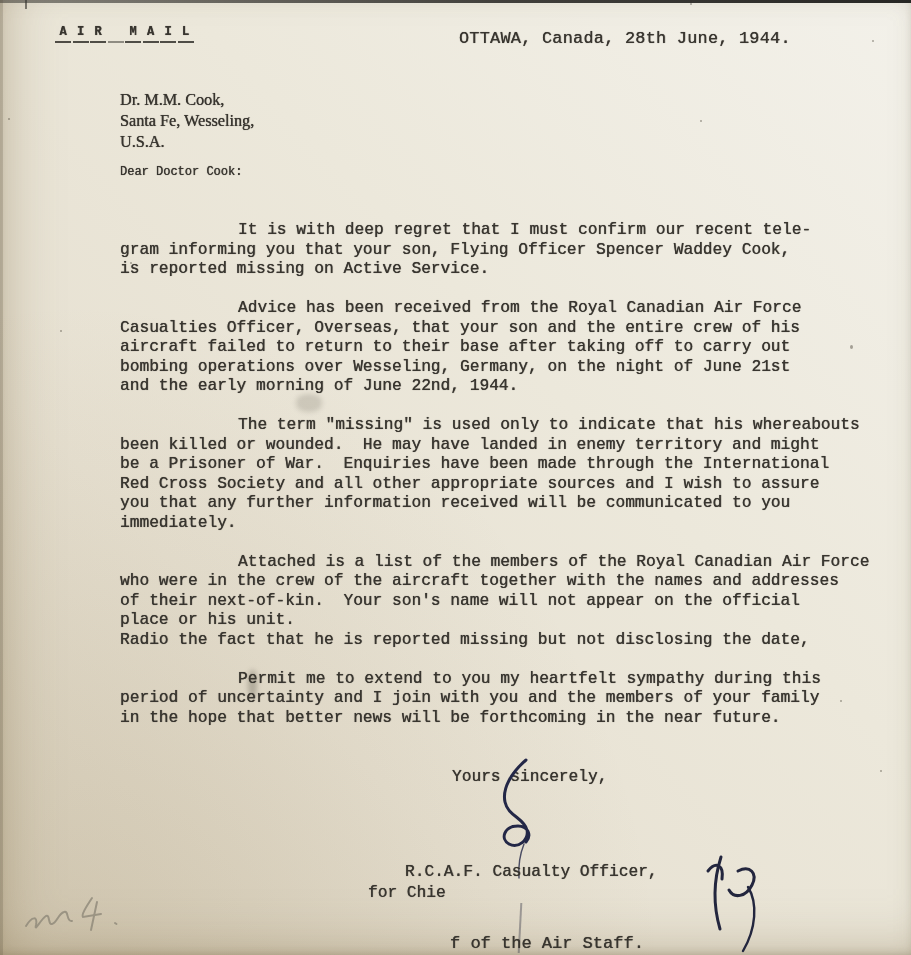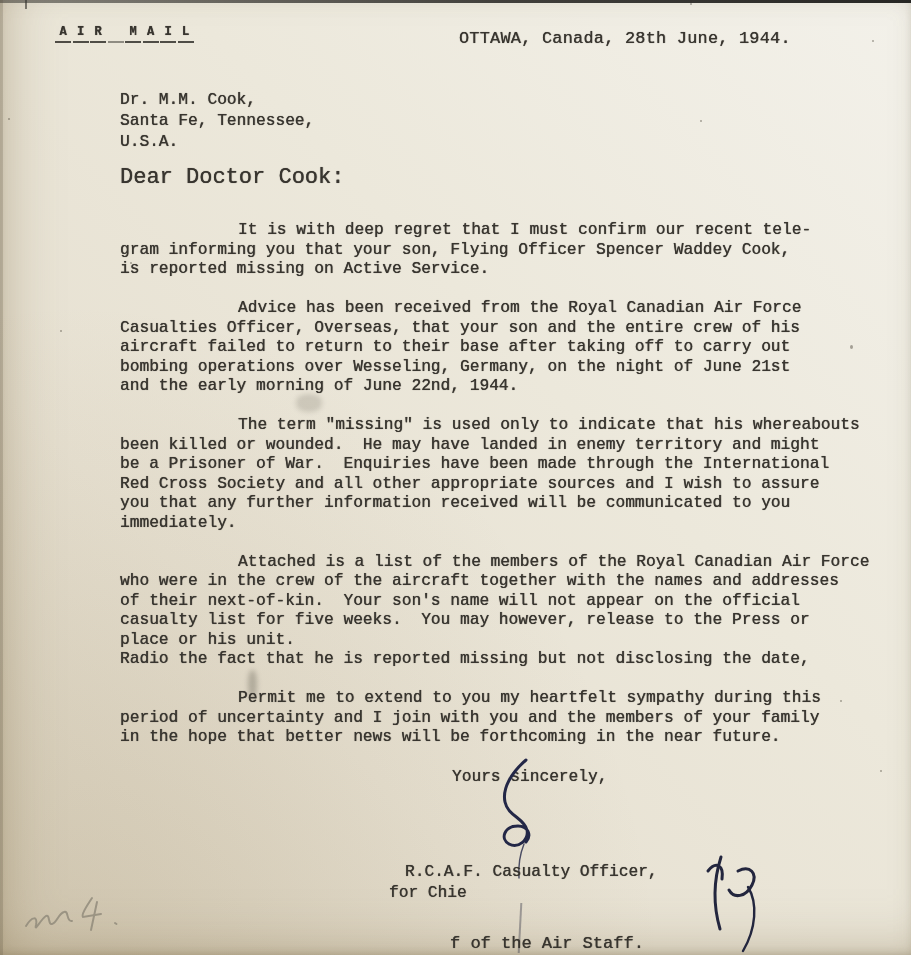--- a/index.html
+++ b/index.html
@@ -12,31 +12,31 @@
     font-family:"Liberation Mono","DejaVu Sans Mono",monospace;
   }
   .vignette{position:absolute;inset:0;pointer-events:none;
     background:radial-gradient(ellipse at 8% 108%, rgba(140,118,78,.20), transparent 50%);}
   .type{color:var(--ink,#38352f);
     text-shadow:0 0 .7px rgba(56,53,47,.95), .6px .4px 0 rgba(56,53,47,.28);}
   .line{white-space:pre;height:19.5px;line-height:19.5px;font-size:16.2px;}
   .para{margin-bottom:19.5px;margin-top:15px;}
   .para .line.first{padding-left:118px;}
   .letter-body{position:absolute;left:120px;top:206px;width:740px;}
-  .recipient{position:absolute;left:120px;top:90px;}
+  .recipient{position:absolute;left:120px;top:90px;font-family:Liberation Serif, serif;}
   .recipient .line{height:21px;line-height:21px;}
-  .salutation{position:absolute;left:120px;top:165px;font-size:22px;white-space:pre;}
+  .salutation{position:absolute;left:120px;top:165px;font-size:12px;white-space:pre;}
   .dateline{position:absolute;left:459px;top:29px;font-size:16.8px;letter-spacing:.3px;white-space:pre;}
   .airmail{position:absolute;left:55px;top:25px;font-weight:bold;font-size:12px;}
   .am-letter{display:inline-block;width:16px;text-align:center;
     border-bottom:2.5px solid rgba(52,49,44,.85);padding-bottom:2px;margin-right:1.5px;}
   .am-space{border-bottom-color:rgba(52,49,44,.5);}
   .closing{position:absolute;left:452px;top:768px;font-size:16.2px;white-space:pre;}
   .sigline1{position:absolute;left:405px;top:863px;font-size:16.2px;white-space:pre;}
-  .sigline2a{position:absolute;left:389px;top:884px;font-size:16.2px;white-space:pre;}
+  .sigline2a{position:absolute;left:368px;top:884px;font-size:16.2px;white-space:pre;}
   .sigline2b{position:absolute;left:450px;top:934px;font-size:17px;white-space:pre;}
   .sig-svg{position:absolute;left:468px;top:752px;}
   .pencil-svg{position:absolute;left:20px;top:880px;opacity:.78;}
   .rightink-svg{position:absolute;left:696px;top:845px;}
   .edge-top{position:absolute;left:0;top:0;width:100%;height:3px;
     background:linear-gradient(to right, rgba(43,42,38,.5), rgba(36,35,32,.85) 55%, rgba(28,28,26,.95));}
   .edge-left{position:absolute;left:0;top:0;width:3px;height:100%;background:rgba(90,82,64,.22);}
   .tick{position:absolute;background:rgba(50,48,44,.6);}
   .speck{position:absolute;width:2px;height:2px;border-radius:50%;background:rgba(70,66,56,.45);}
   .smudge{position:absolute;background:rgba(60,56,48,.28);filter:blur(2.5px);border-radius:45%;}
@@ -51,21 +51,21 @@
   <div class="edge-top"></div>
   <div class="edge-left"></div>
   <div class="tick" style="left:25px;top:0;width:2px;height:9px;"></div>
   <div class="tick" style="left:690px;top:0;width:1.5px;height:5px;opacity:.5;"></div>
 
   <div class="airmail type"><span class="am-letter">A</span><span class="am-letter">I</span><span class="am-letter">R</span><span class="am-letter am-space">&nbsp;</span><span class="am-letter">M</span><span class="am-letter">A</span><span class="am-letter">I</span><span class="am-letter">L</span></div>
   <div class="dateline type">OTTAWA, Canada, 28th June, 1944.</div>
 
   <div class="recipient type">
       <div class="line">Dr. M.M. Cook,</div>
-      <div class="line">Santa Fe, Tennessee,</div>
+      <div class="line">Santa Fe, Wesseling,</div>
       <div class="line">U.S.A.</div>
     </div>
 
   <div class="salutation type">Dear Doctor Cook:</div>
 
   <div class="letter-body type">
       <div class="para">
         <div class="line first">It is with deep regret that I must confirm our recent tele-</div>
         <div class="line">gram informing you that your son, Flying Officer Spencer Waddey Cook,</div>
         <div class="line">is reported missing on Active Service.</div>
@@ -82,21 +82,20 @@
         <div class="line">been killed or wounded.  He may have landed in enemy territory and might</div>
         <div class="line">be a Prisoner of War.  Enquiries have been made through the International</div>
         <div class="line">Red Cross Society and all other appropriate sources and I wish to assure</div>
         <div class="line">you that any further information received will be communicated to you</div>
         <div class="line">immediately.</div>
       </div>
       <div class="para">
         <div class="line first">Attached is a list of the members of the Royal Canadian Air Force</div>
         <div class="line">who were in the crew of the aircraft together with the names and addresses</div>
         <div class="line">of their next-of-kin.  Your son's name will not appear on the official</div>
-        <div class="line">casualty list for five weeks.  You may however, release to the Press or</div>
         <div class="line">place or his unit.</div>
         <div class="line">Radio the fact that he is reported missing but not disclosing the date,</div>
       </div>
       <div class="para">
         <div class="line first">Permit me to extend to you my heartfelt sympathy during this</div>
         <div class="line">period of uncertainty and I join with you and the members of your family</div>
         <div class="line">in the hope that better news will be forthcoming in the near future.</div>
       </div>
     </div>
 

